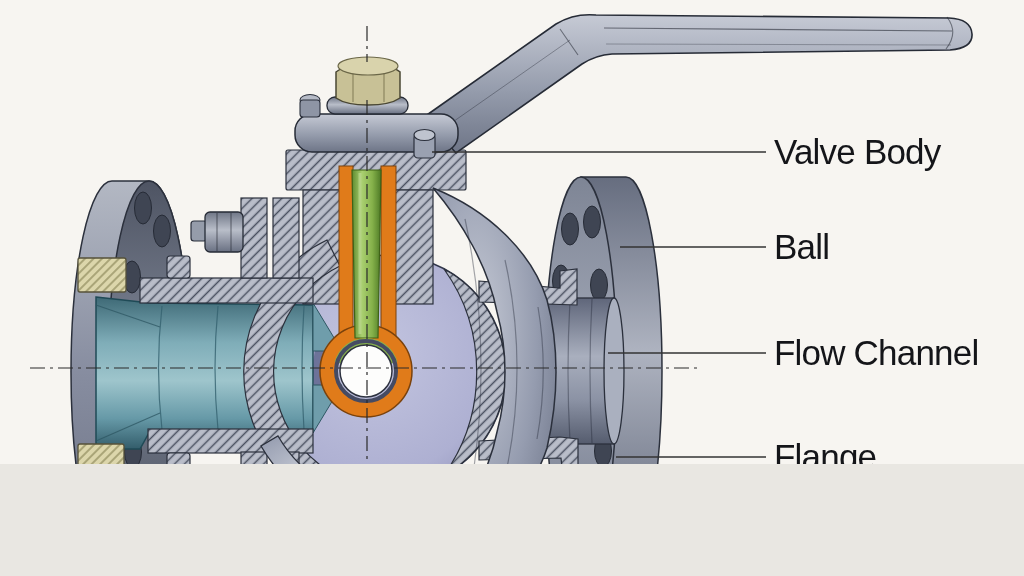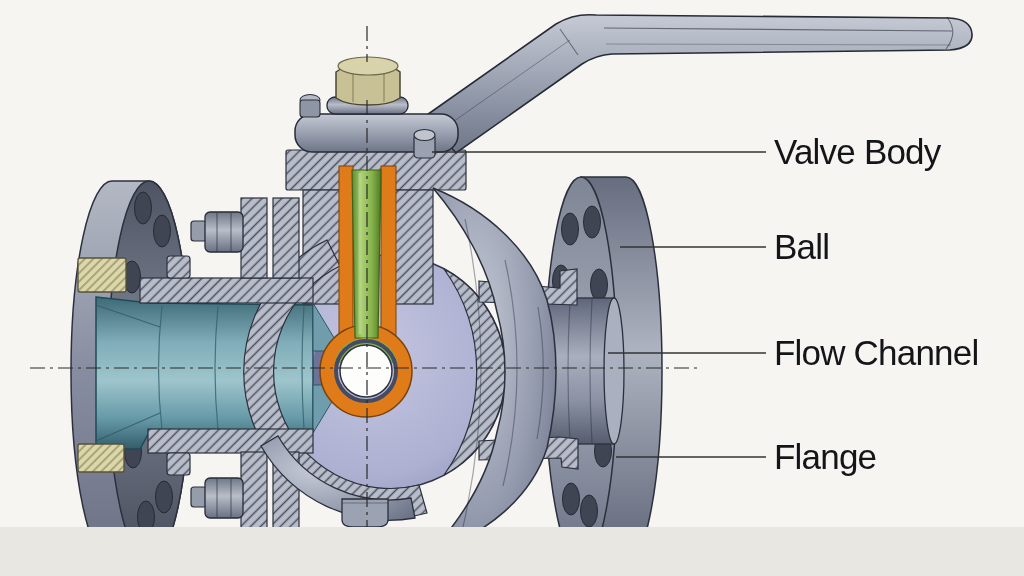--- a/index.html
+++ b/index.html
@@ -1,16 +1,16 @@
 <!DOCTYPE html>
 <html><head>
 <meta charset="utf-8">
 <style>
   html,body{margin:0;padding:0;background:#e9e7e2;}
-  .stage{width:1024px;height:527px;position:relative;overflow:hidden;background:#fef9c3;
+  .stage{width:1024px;height:464px;position:relative;overflow:hidden;background:#fef9c3;
          font-family:"Liberation Sans",sans-serif;}
   svg{display:block;}
   .part-label{font-family:"Liberation Sans",sans-serif;font-size:35px;letter-spacing:-0.8px;
               fill:#141519;}
 </style>
 </head>
 <body>
 
 <div class="stage">
 <svg width="1024" height="576" viewBox="0 0 1024 576">

